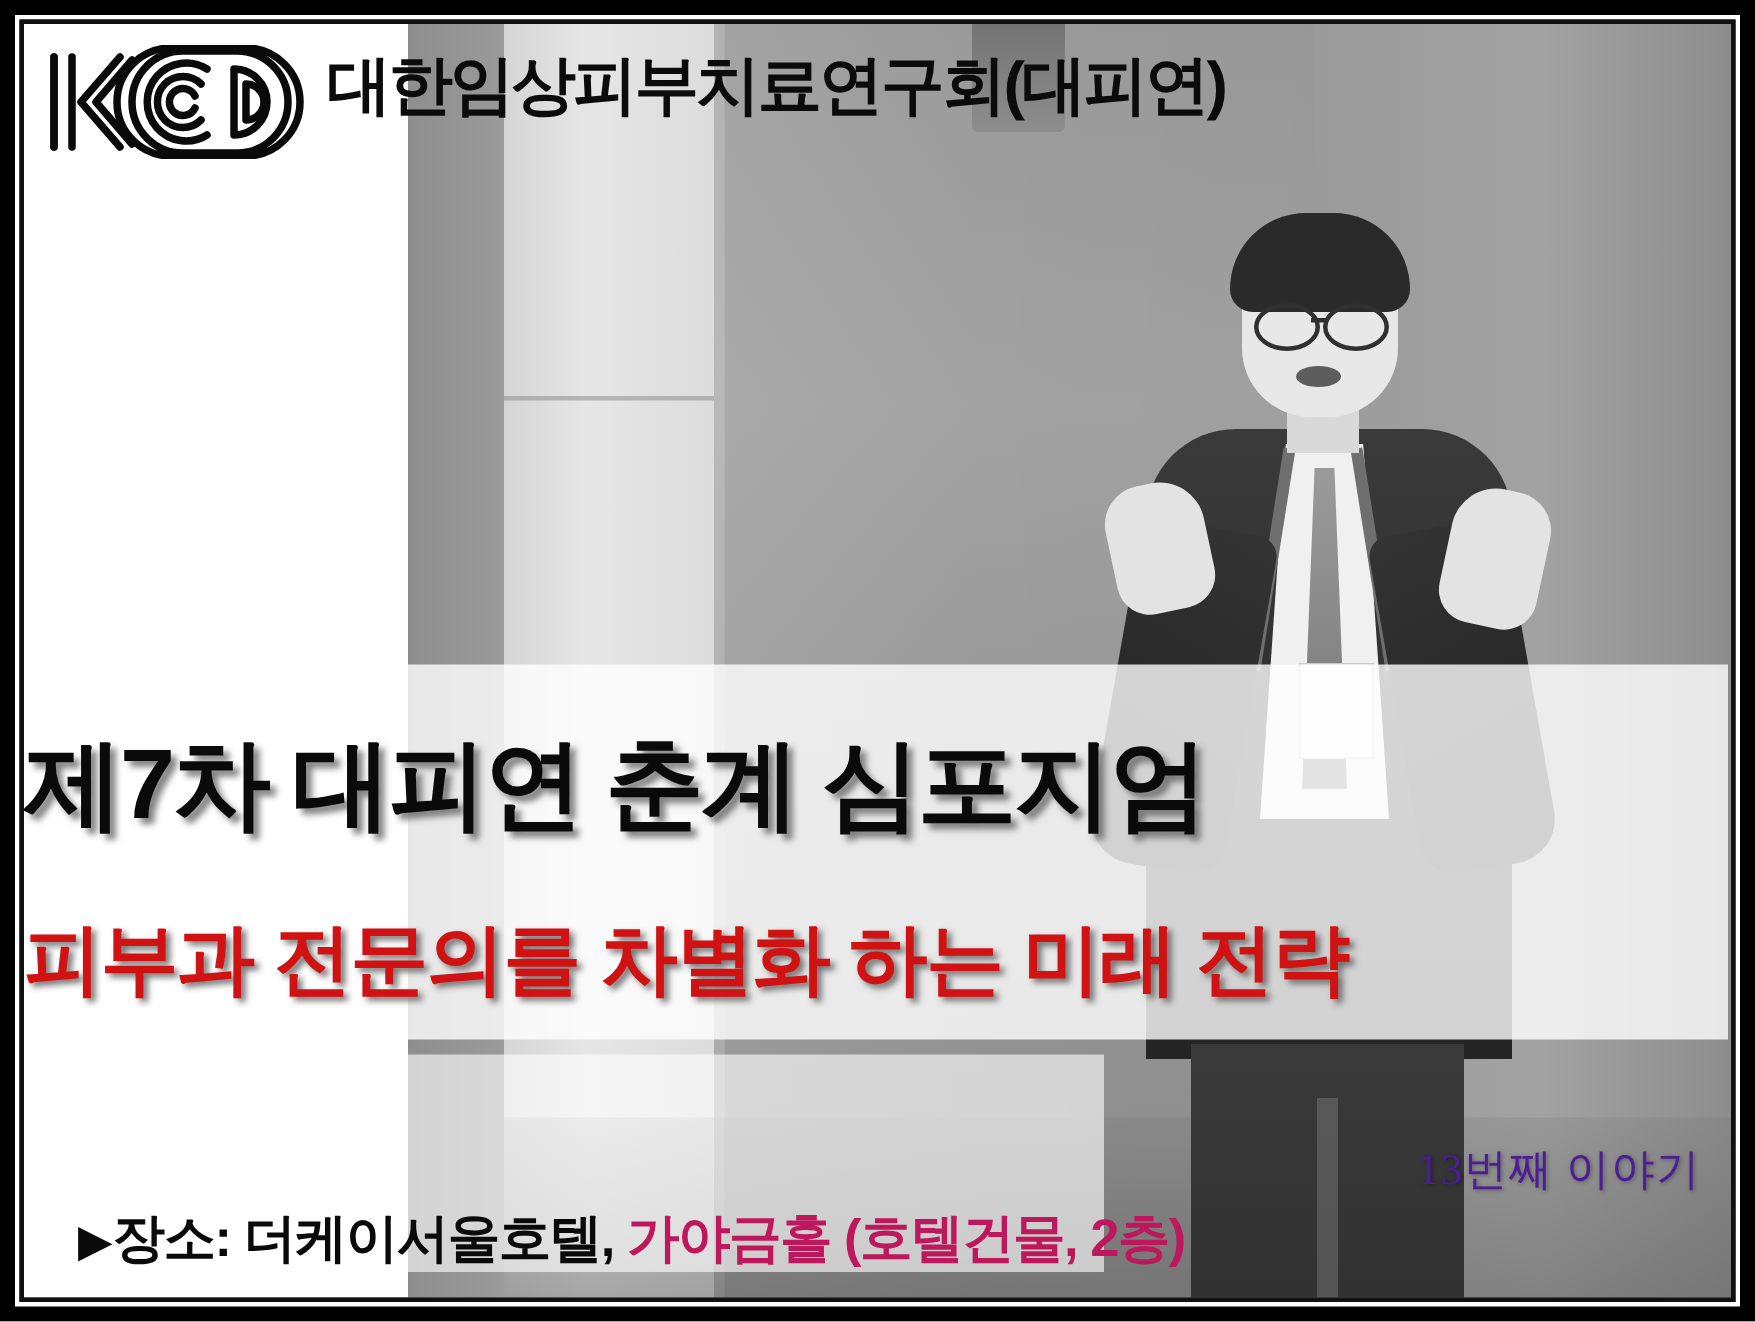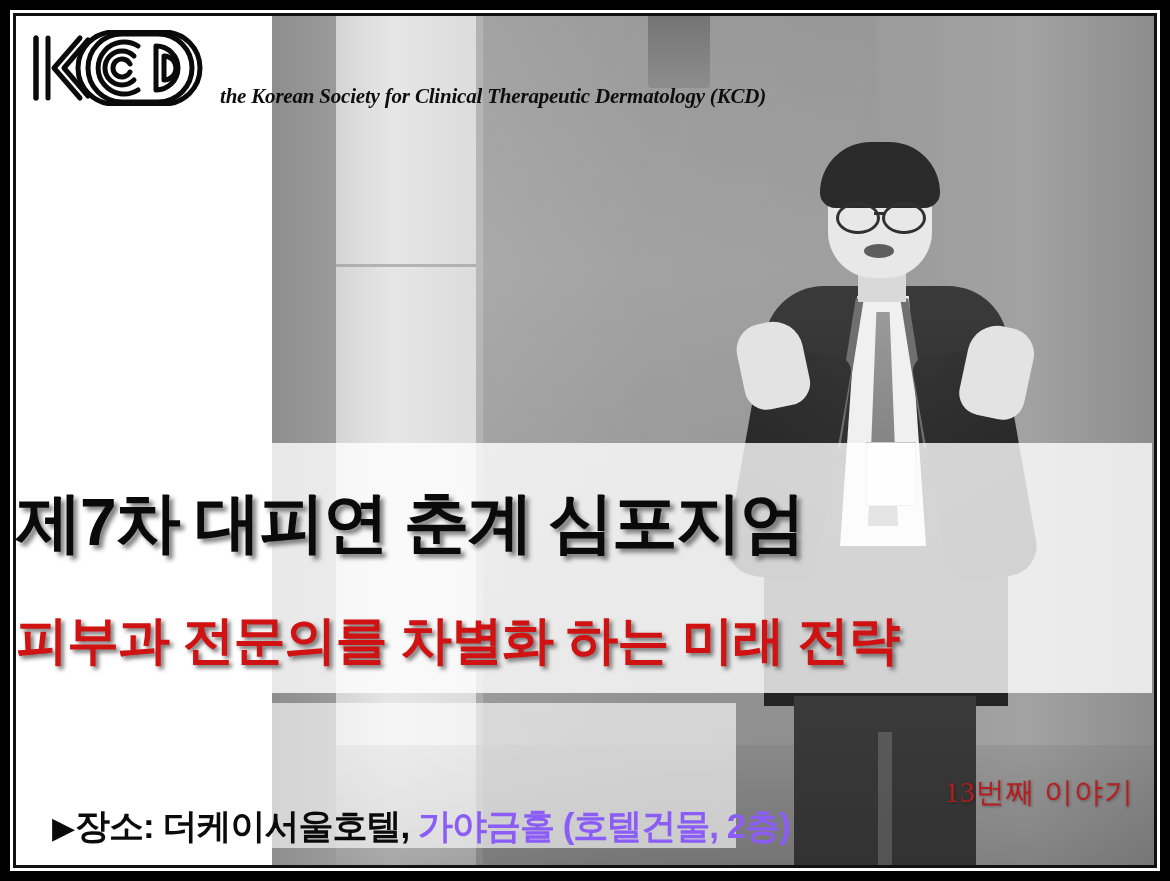--- a/index.html
+++ b/index.html
@@ -249,24 +249,24 @@
     position:absolute;right:20px;top:750px;z-index:26;
     text-align:center;
   }
   .wm-cn{
     font-family:"Liberation Serif","DejaVu Serif",serif;
     font-weight:700;font-size:48px;line-height:1;
     letter-spacing:4px;color:#f2f2f2;
     text-shadow:1px 1px 3px rgba(0,0,0,.35);
   }
   .wm-kr{
-    margin-top:12px;
+    margin-top:0;
     font-family:"Liberation Serif","DejaVu Serif",serif;
     font-weight:400;font-size:29px;line-height:1;
-    letter-spacing:1px;color:#b91c1c;
+    letter-spacing:1px;color:#4c1d95;
     text-shadow:1px 1px 3px rgba(0,0,0,.35);
   }
 </style>
 </head>
 <body>
 
 <div class="poster">
 
   <div class="stage">
 
@@ -324,34 +324,34 @@
             <path d="M96 4 A34 34 0 1 0 96 72 L132 72 A34 34 0 0 0 132 4 Z"></path>
 
             <path d="M130 16 L130 60 M130 16 A22 22 0 0 1 130 60"></path>
             <path d="M138 26 L138 50 M138 26 A12 12 0 0 1 138 50"></path>
 
             <path d="M88 2 A36 36 0 1 0 88 74 L138 74 A36 36 0 0 0 138 2 Z"></path>
           </g>
         </svg>
       </div>
 
-      <div class="org-en">the Korean Society for Clinical Therapeutic Dermatology (KCD)</div>
+      <div class="org-kr">대한임상피부치료연구회(대피연)</div>
     </div>
 
     <div class="title-main">제7차 대피연 춘계 심포지엄</div>
 
     <div class="title-sub">
       <span style="color:#d01212;">피부과 전문의를 차별화 하는 미래 전략</span>
     </div>
 
 
     <div class="info-line info-place">
       <span class="tri">▶</span><span>장소:</span>
       <span>더케이서울호텔,</span>
-      <span style="color:#8b5cf6;">가야금홀 (호텔건물, 2층)</span>
+      <span style="color:#be185d;">가야금홀 (호텔건물, 2층)</span>
     </div>
 
     <div class="watermark">
       <div class="wm-kr">13번째 이야기</div>
     </div>
 
   </div>
 
   <div class="frame-outer"></div>
   <div class="frame-mid"></div>

